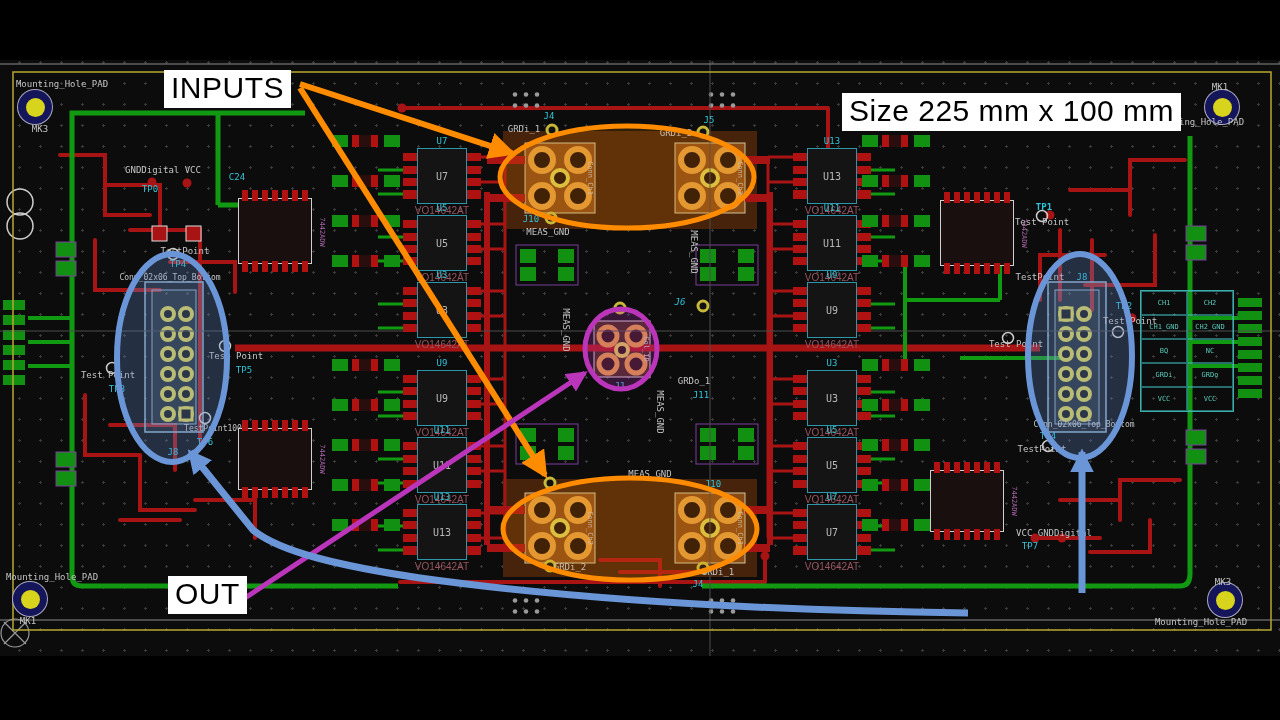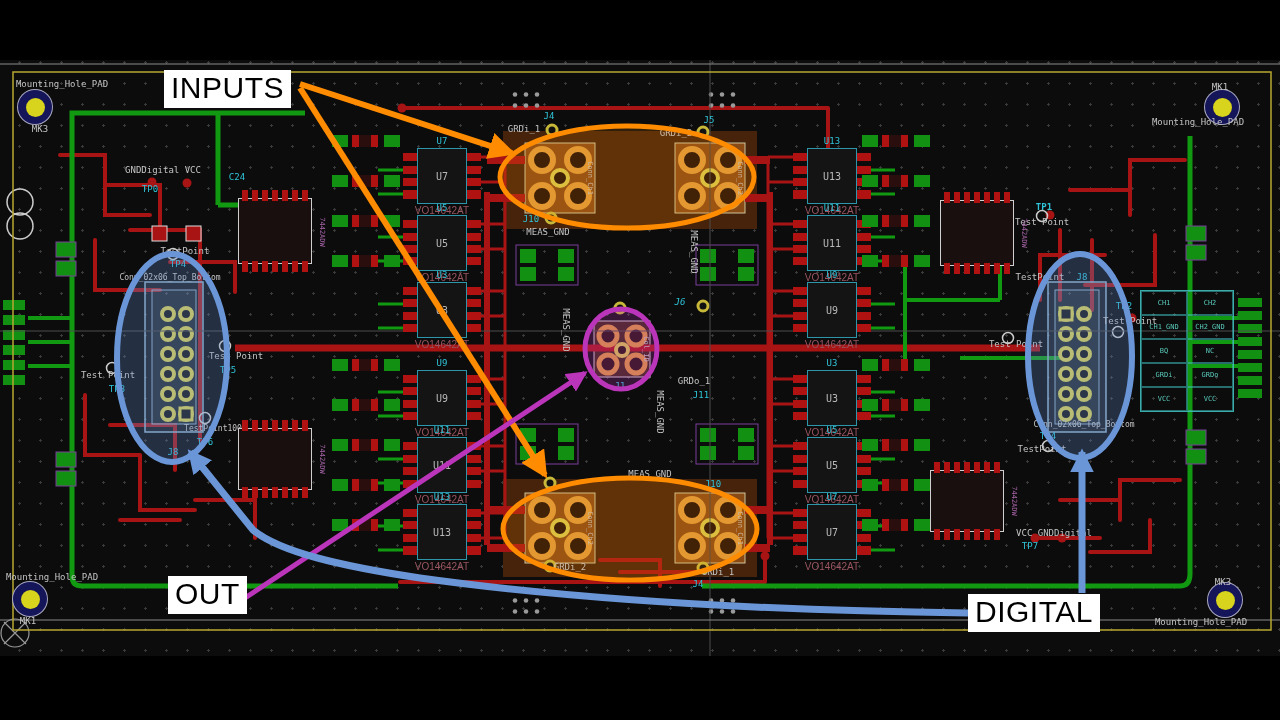--- a/index.html
+++ b/index.html
@@ -295,21 +295,21 @@
       <div class="sl w rot" style="left: 660px; top: 412px;">MEAS_GND</div>
       <div class="sl w" style="left: 650px; top: 474px;">MEAS_GND</div>
       <div class="sl c" style="left: 713px; top: 484px;">J10</div>
       <div class="sl w" style="left: 570px; top: 567px;">GRDi_2</div>
       <div class="sl w" style="left: 718px; top: 572px;">GRDi_1</div>
       <div class="sl c" style="left: 698px; top: 584px;">J4</div>
       <div class="sl w" style="left: 170px; top: 277px; font-size: 8px;">Conn_02x06_Top_Bottom</div>
       <div class="sl w" style="left: 185px; top: 251px;">TestPoint</div>
       <div class="sl c" style="left: 178px; top: 264px;">TP4</div>
       <div class="sl w" style="left: 236px; top: 356px;">Test Point</div>
-      <div class="sl c" style="left: 228px; top: 370px;">TP5</div>
+      <div class="sl c" style="left: 244px; top: 370px;">TP5</div>
       <div class="sl w" style="left: 108px; top: 375px;">Test Point</div>
       <div class="sl c" style="left: 117px; top: 389px;">TP3</div>
       <div class="sl w" style="left: 213px; top: 428px; font-size: 8px;">TestPoint100</div>
       <div class="sl c" style="left: 205px; top: 442px;">TP6</div>
       <div class="sl c" style="left: 173px; top: 452px;">J8</div>
       <div class="sl w" style="left: 1040px; top: 277px;">TestPoint</div>
       <div class="sl c" style="left: 1082px; top: 277px;">J8</div>
       <div class="sl c" style="left: 1124px; top: 306px;">TP2</div>
       <div class="sl w" style="left: 1130px; top: 321px;">Test Point</div>
       <div class="sl w" style="left: 1016px; top: 344px;">Test Point</div>
@@ -533,16 +533,16 @@
       <path d="M300 84 L512 153" stroke="#ff8c00" stroke-width="6" marker-end="url(#ah-o)"></path>
       <path d="M300 88 L545 475" stroke="#ff8c00" stroke-width="6" marker-end="url(#ah-o)"></path>
       <path d="M245 598 L585 373" stroke="#bb35bb" stroke-width="5" marker-end="url(#ah-m)"></path>
       <path d="M968 613 C800 611 600 603 420 578 C340 566 280 552 253 530 L190 452" stroke="#6a96d8" stroke-width="7" marker-end="url(#ah-b)"></path>
       <path d="M1082 593 L1082 452" stroke="#6a96d8" stroke-width="7" marker-end="url(#ah-b)"></path>
     </g>
   </svg>
 
   <div id="boxes">
     <div class="anno" style="left:164px;top:70px">INPUTS</div>
+    <div class="anno" style="left:842px;top:93px">Size 225 mm x 100 mm</div>
     <div class="anno" style="left:168px;top:576px">OUT</div>
-    <div class="anno" style="left:968px;top:594px">DIGITAL</div>
   </div>
 </div>
 
 </body></html>

